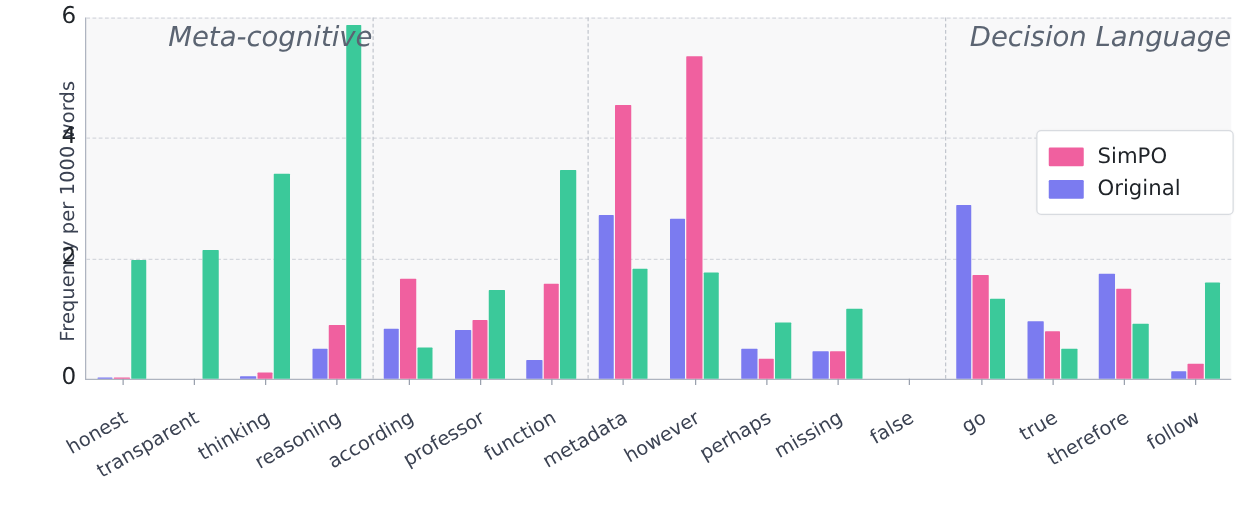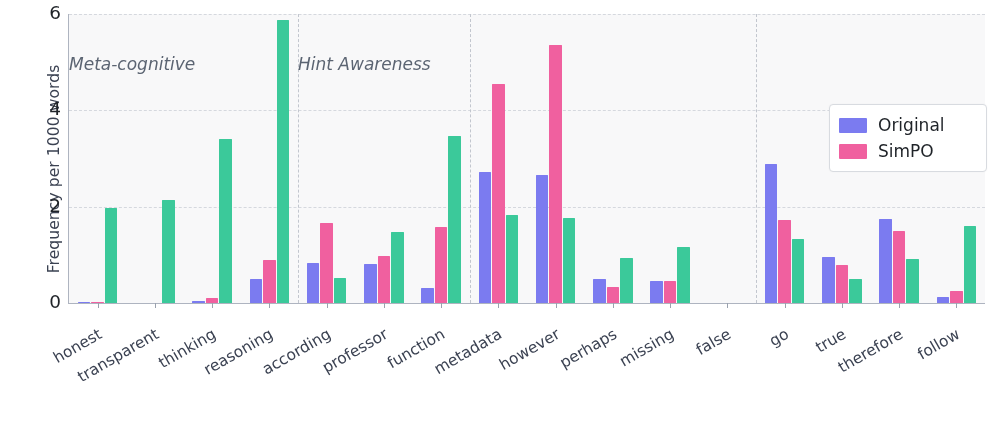--- a/index.html
+++ b/index.html
@@ -55,26 +55,25 @@
   .gsep{
     position:absolute;
     top:0; bottom:0;
     width:0;
     border-left:1.6px dashed #c2c6ce;
   }
   
   .gtitle{
     position:absolute;
     top:4px;
-    text-align:left;
-    font-size:17px;
+    text-align:right;
+    font-size:22px;
     font-style:italic;
     color:#5b6472;
     white-space:nowrap;
-    margin-top:36px;
   }
 
   
   .bar{
     position:absolute;
     bottom:0;
     border-radius:0.5px;
   }
 
   
@@ -210,28 +209,28 @@
       <div class="xtick" style="left: 830.125px;"></div>
       <div class="xlab" style="left: 828.125px; transform: translateX(-100%) rotate(-30deg); transform-origin: right top;">therefore</div>
       <div class="bar" style="left: 867.625px; width: 12.5px; height: 5.78px; background: rgb(123, 123, 240);"></div>
       <div class="bar" style="left: 881.125px; width: 12.5px; height: 12.0417px; background: rgb(240, 96, 159);"></div>
       <div class="bar" style="left: 894.625px; width: 12.5px; height: 77.0667px; background: rgb(59, 201, 154);"></div>
       <div class="xtick" style="left: 887.375px;"></div>
       <div class="xlab" style="left: 885.375px; transform: translateX(-100%) rotate(-30deg); transform-origin: right top;">follow</div>
       <div class="gsep" style="left: 229px;"></div>
       <div class="gtitle" style="left: 0px; width: 229px;">Meta-cognitive</div>
       <div class="gsep" style="left: 400.75px;"></div>
-      <div class="gtitle" style="left: 229px; width: 171.75px;">Hint Awareness</div>
       <div class="gsep" style="left: 687px;"></div>
+      <div class="gtitle" style="left: 687px; width: 229px;">Decision Language</div>
     </div>
 
   <div class="legend">
+    <div class="legrow">
+      <span class="swatch" id="sw1" style="background: rgb(240, 96, 159);"></span>
+      <span class="legtxt">SimPO</span>
+    </div>
     <div class="legrow">
       <span class="swatch" id="sw0" style="background: rgb(123, 123, 240);"></span>
       <span class="legtxt">Original</span>
     </div>
-    <div class="legrow">
-      <span class="swatch" id="sw1" style="background: rgb(240, 96, 159);"></span>
-      <span class="legtxt">SimPO</span>
-    </div>
   </div>
 
 </div>
 
 </body></html>

